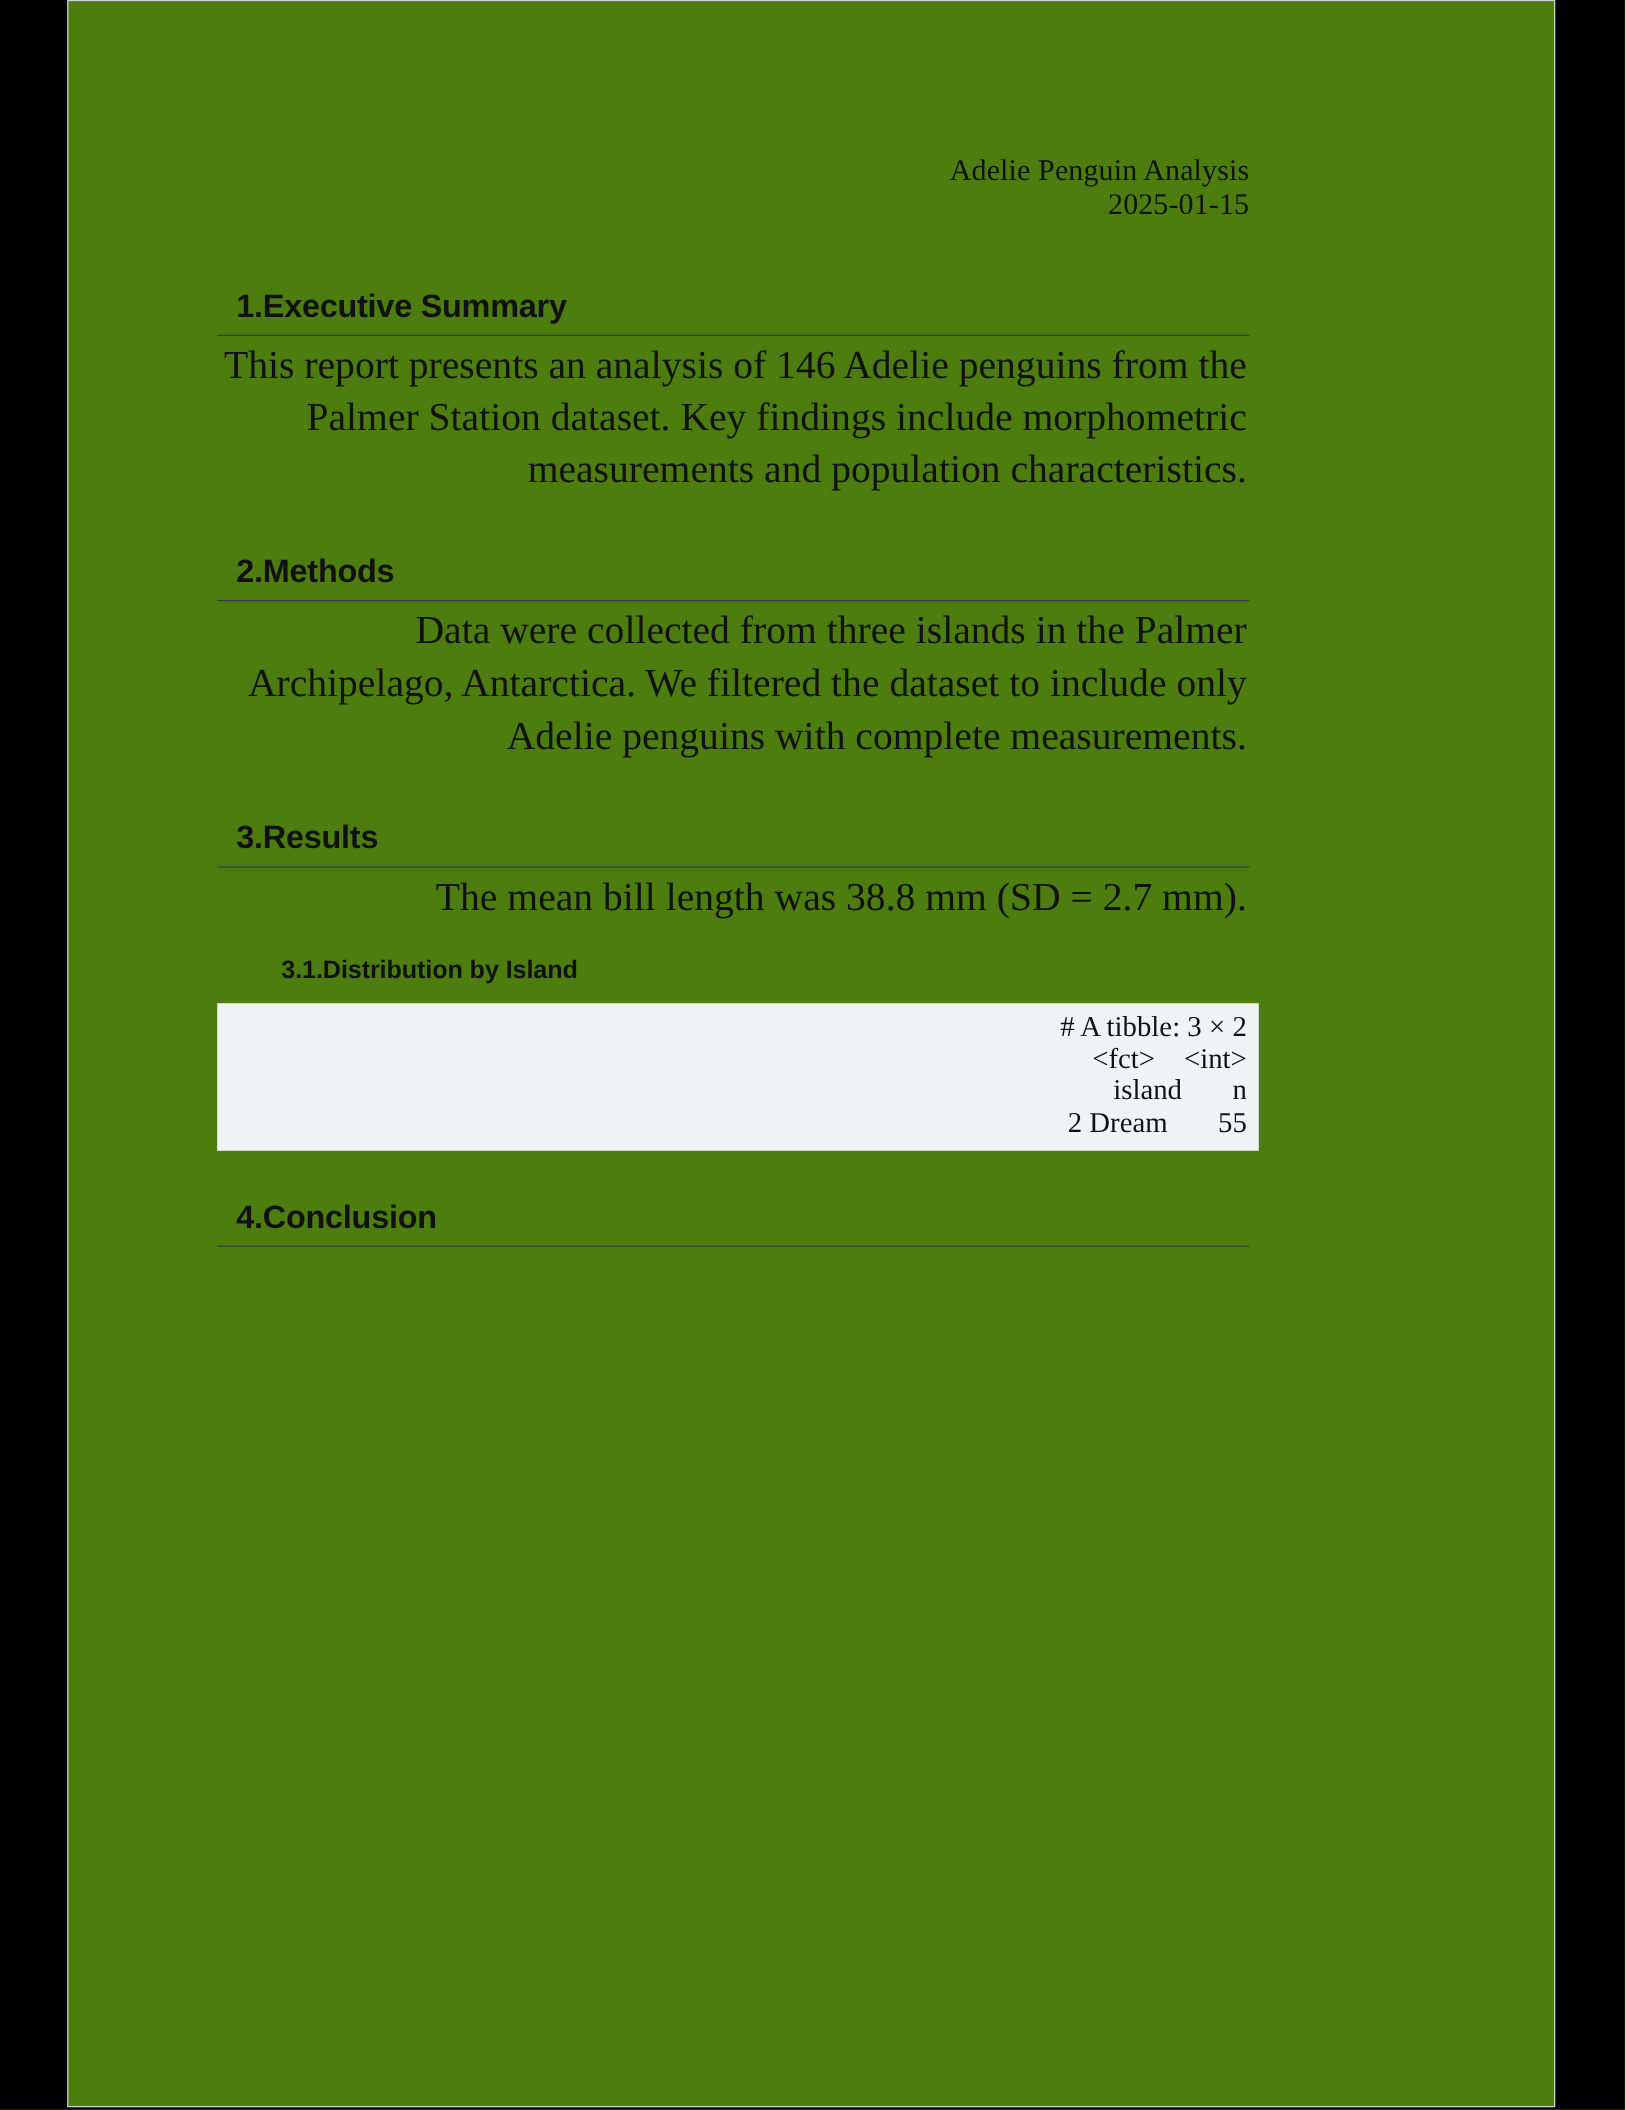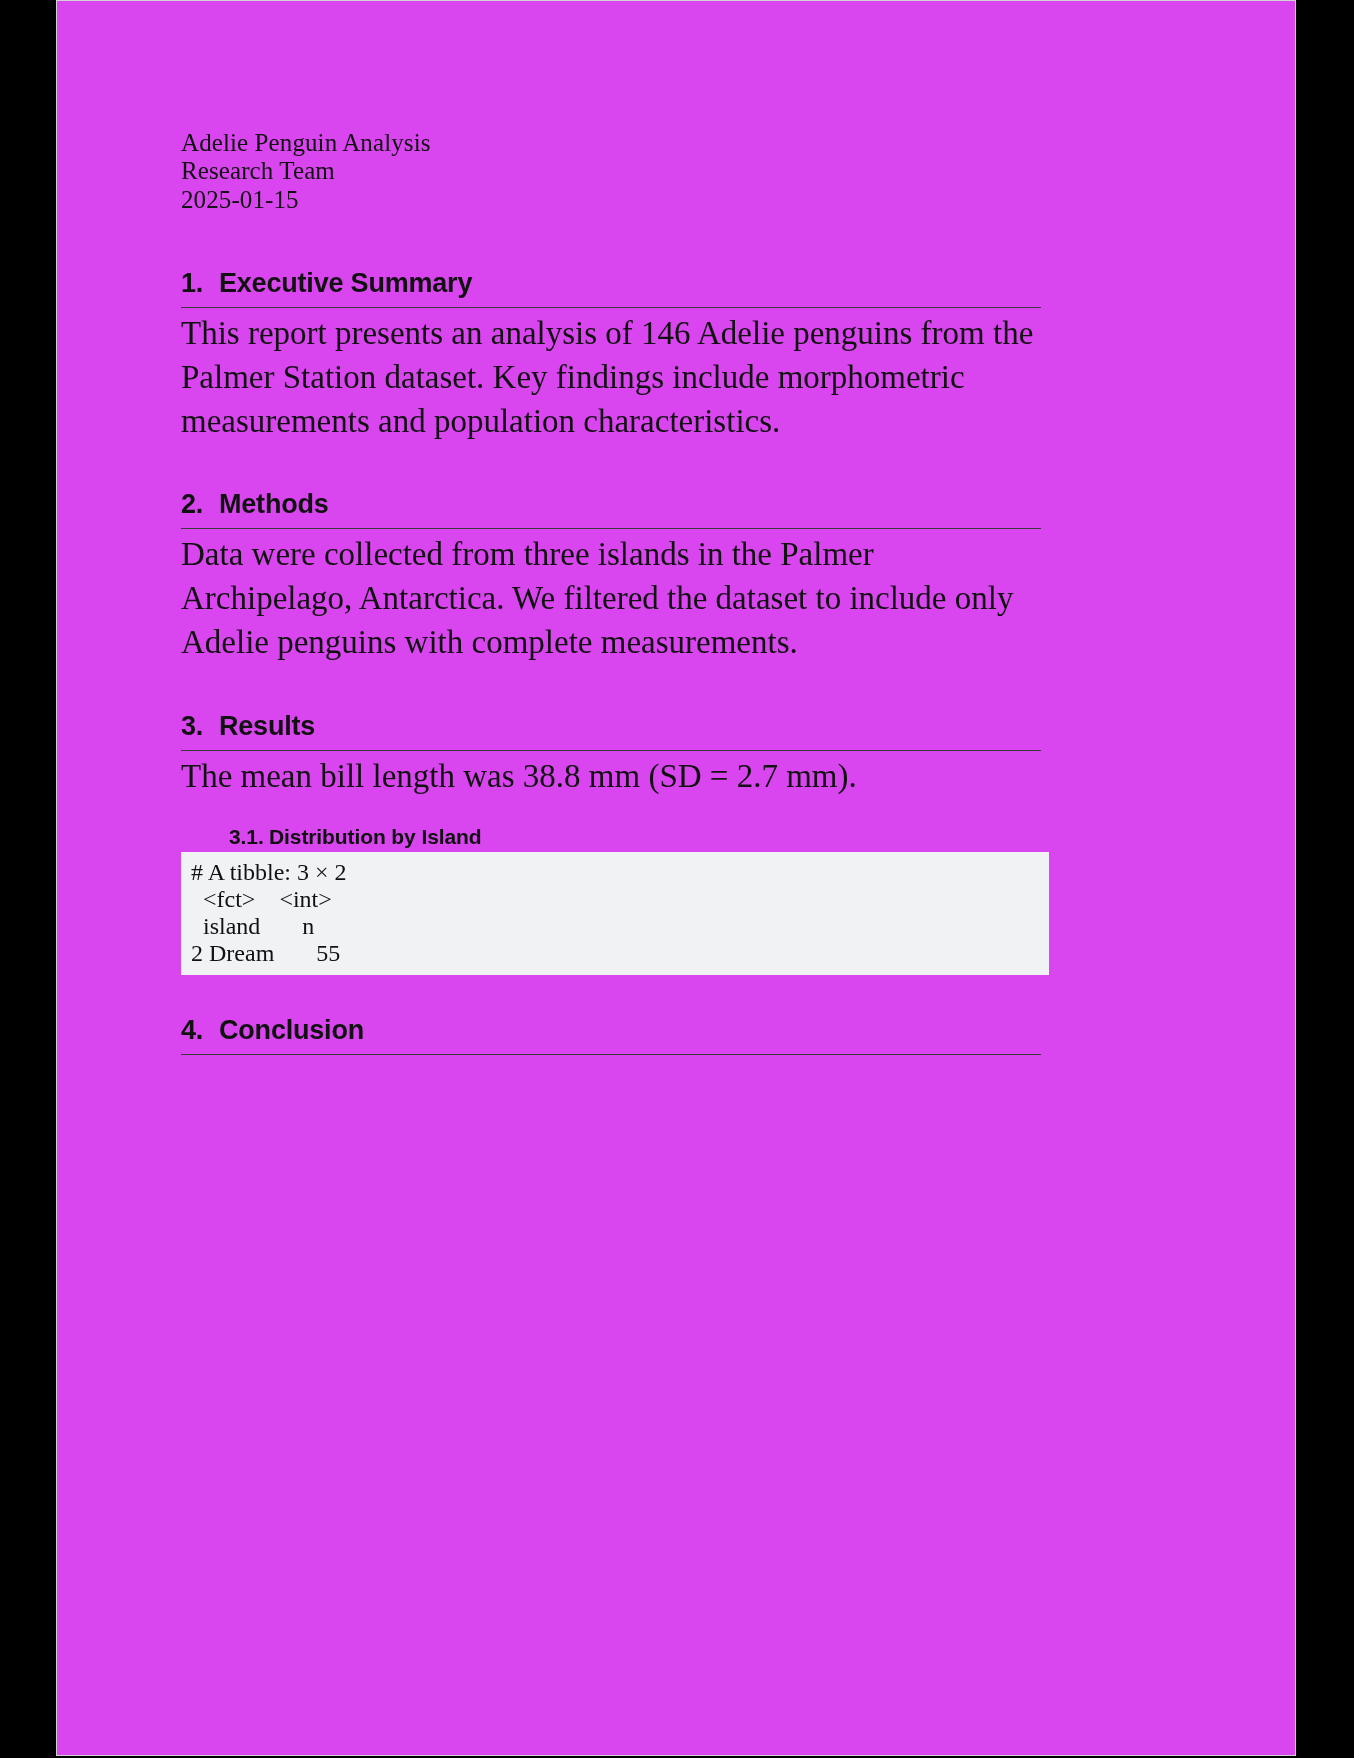--- a/index.html
+++ b/index.html
@@ -21,24 +21,25 @@
     width: 1354px;
     height: 1758px;
   }
 
   #page {
     position: absolute;
     left: 56px;
     top: 0px;
     width: 1240px;
     height: 1756px;
-    background: #d946ef;
+    background: #4d7c0f;
     border: 1px solid #d2d2d2;
     box-sizing: border-box;
     overflow: hidden;
+    text-align: right;
   }
 
   #content {
     position: absolute;
     left: 124px;
     top: 128px;
     width: 860px;
   }
 
   
@@ -100,21 +101,21 @@
   .section {
     margin-bottom: 46px;
   }
   .section.tight {
     margin-bottom: 40px;
   }
 
   
   .codeblock {
     background: #f1f2f4;
-    margin: 3px 0 0 0;
+    margin: 15px 0 0 0;
     padding: 7px 10px 9px 10px;
     width: 848px;
     box-sizing: content-box;
   }
   .codeline {
     font-family: "Liberation Serif", "DejaVu Serif", serif;
     font-size: 24px;
     line-height: 1.12;
     color: #111111;
     white-space: pre;
@@ -123,21 +124,20 @@
 </head>
 <body>
 
 <div id="viewport">
 
   <div id="page">
     <div id="content">
 
       <div class="titleblock">
         <div>Adelie Penguin Analysis</div>
-        <div>Research Team</div>
         <div>2025-01-15</div>
       </div>
 
       <div class="section">
         <div class="h1">
           <span class="num">1.</span>
           <span>Executive Summary</span>
         </div>
         <p class="para">This report presents an analysis of 146 Adelie penguins from the Palmer Station dataset. Key findings include morphometric measurements and population characteristics.</p>
       </div>

